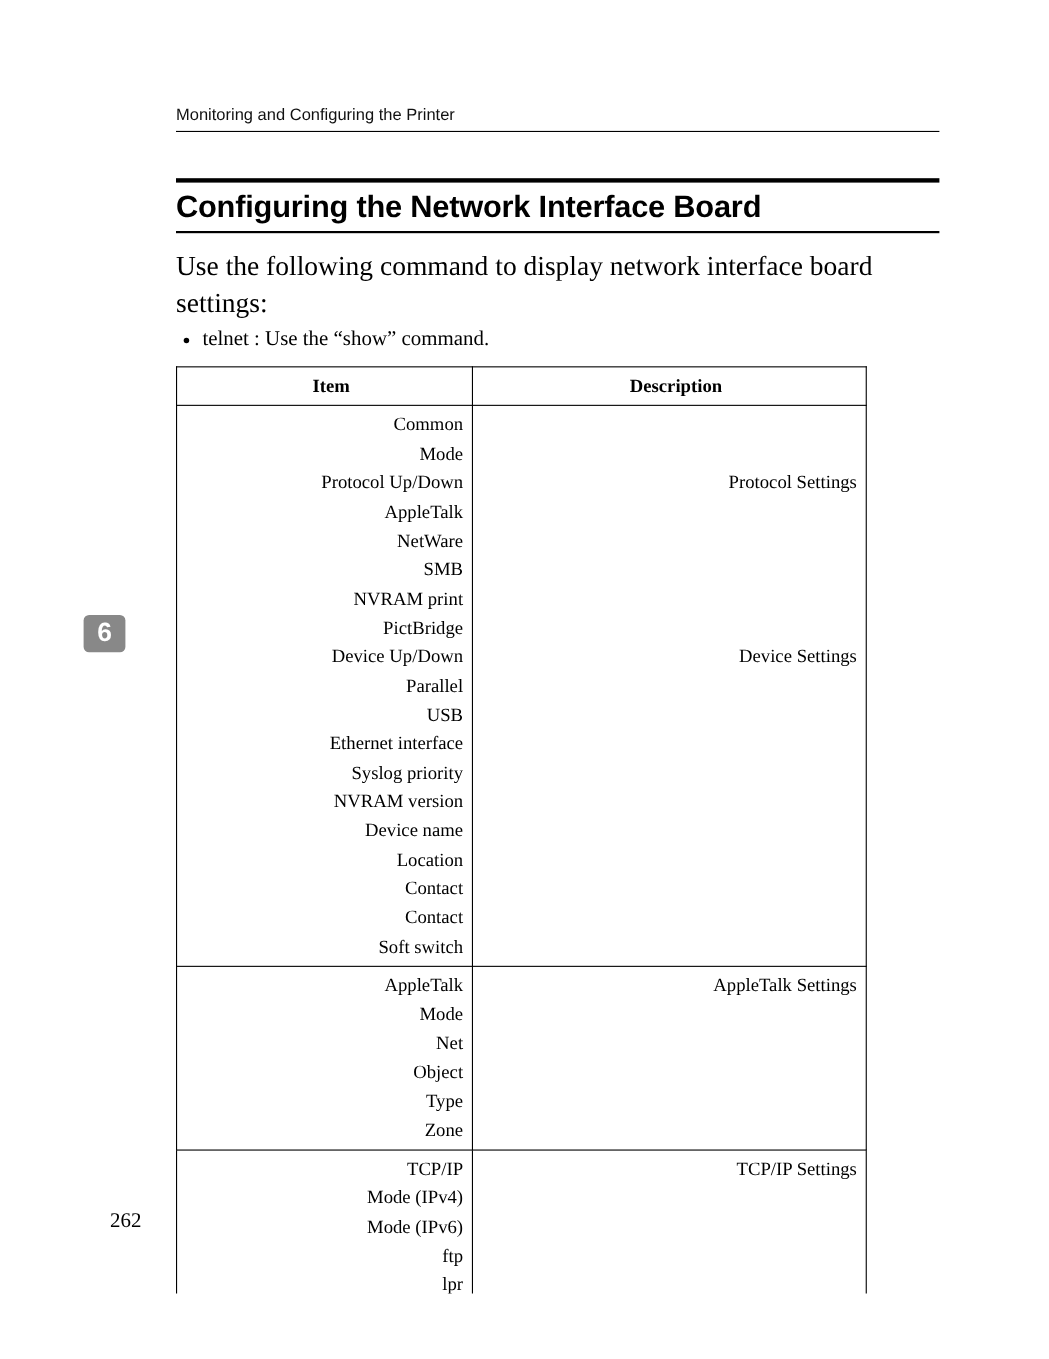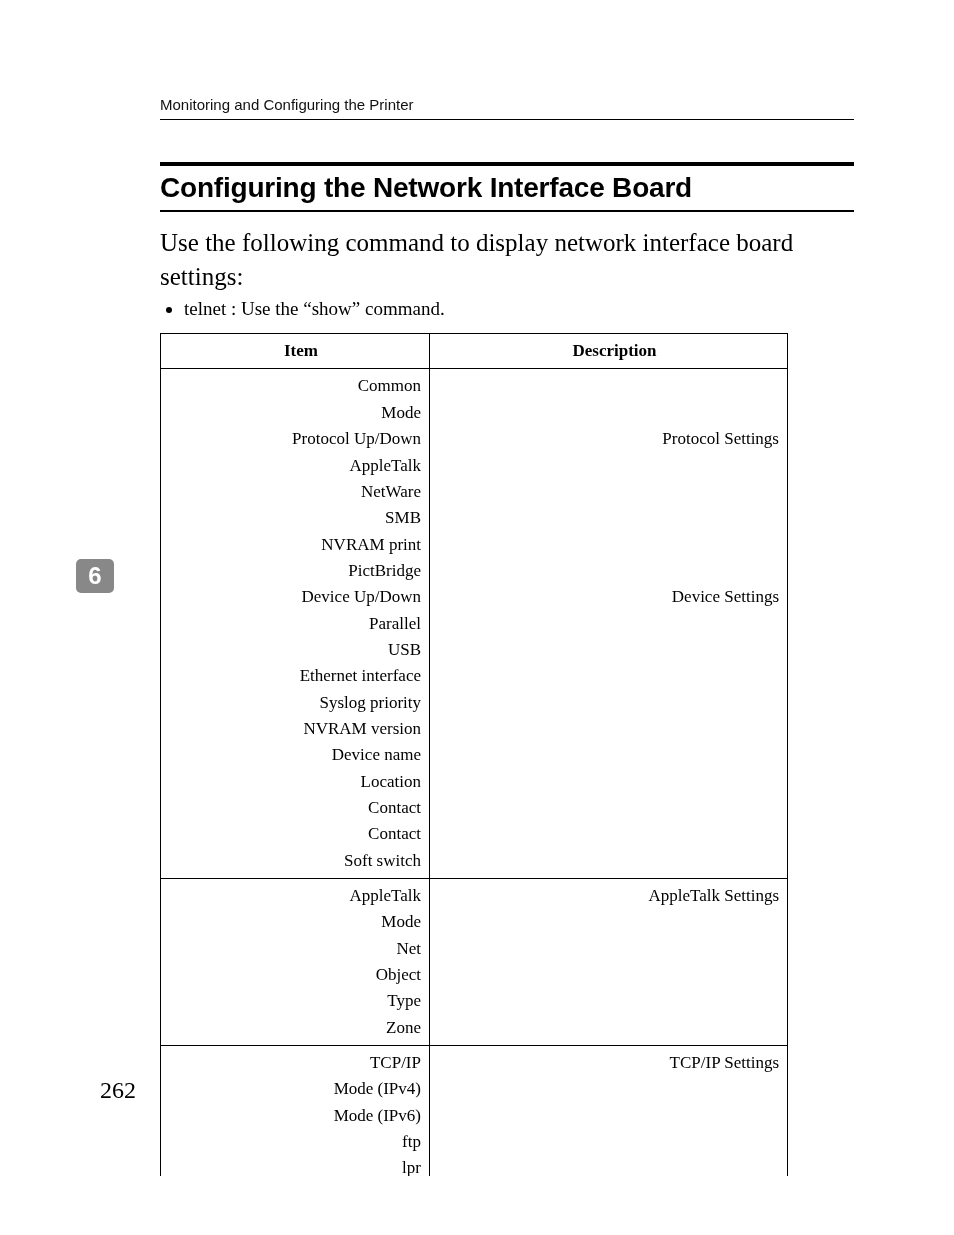--- a/index.html
+++ b/index.html
@@ -89,22 +89,22 @@
     color: #fff;
     font-family: Arial, Helvetica, sans-serif;
     font-weight: 700;
     font-size: 24px;
     text-align: center;
     line-height: 34px;
   }
   .page-number {
     position: absolute;
     left: 100px;
-    bottom: 72px;
-    font-size: 24px;
+    bottom: 55px;
+    font-size: 19px;
   }
 </style>
 </head>
 <body>
 
 <div class="page">
 
   <div class="running-head">Monitoring and Configuring the Printer</div>
 
   <div class="thick-rule"></div>

